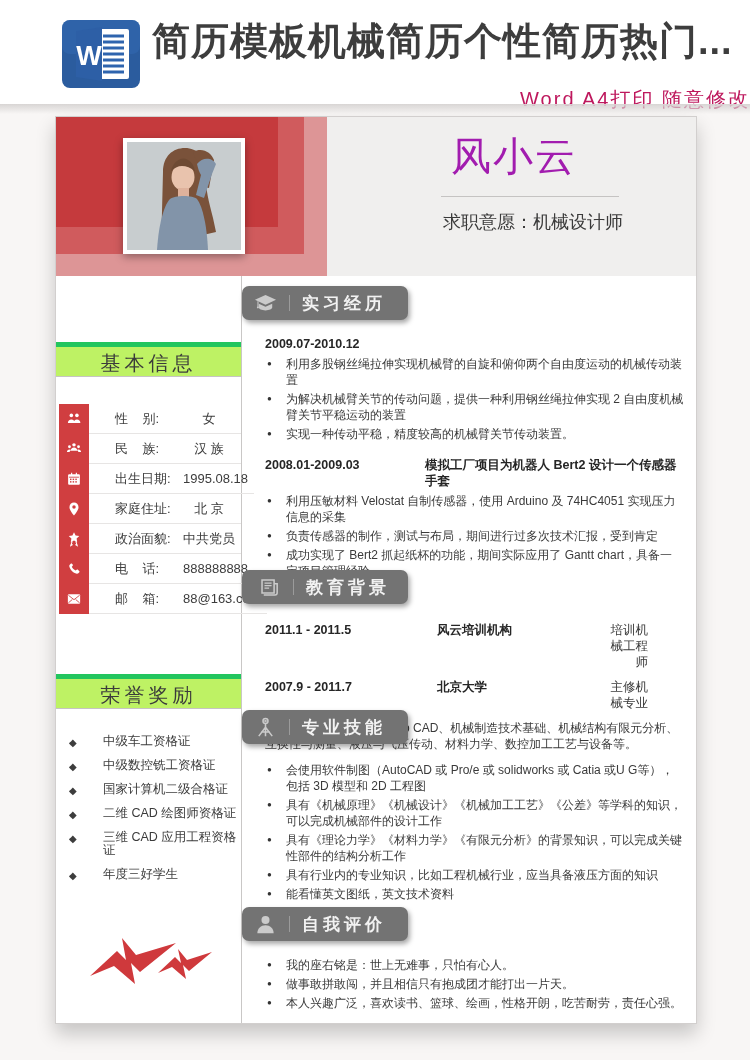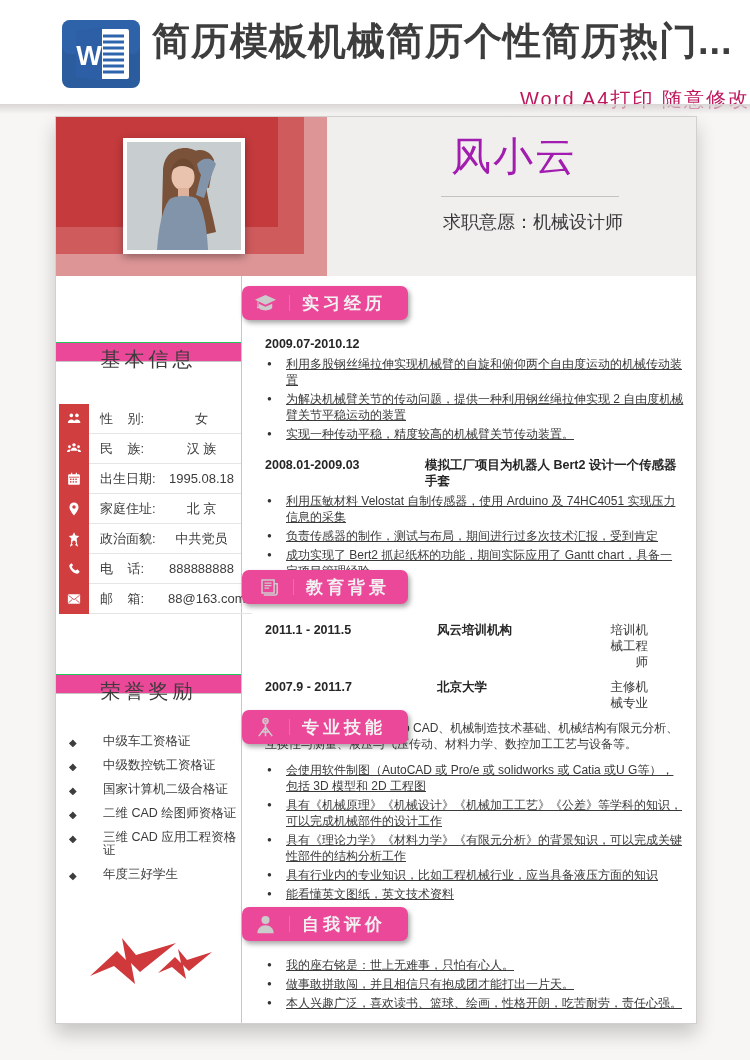--- a/index.html
+++ b/index.html
@@ -28,54 +28,54 @@
   .band-dark{position:absolute;left:0;top:0;width:222px;height:110px;background:#c53a3d;}
   .gray-panel{position:absolute;left:271px;top:0;right:0;height:159px;background:#f0efee;}
   .photo{position:absolute;left:67px;top:21px;width:114px;height:108px;border:4px solid #fff;
        box-shadow:0 3px 8px rgba(0,0,0,.35);overflow:hidden;}
   .name{position:absolute;left:124px;top:12px;font-size:40px;color:#a21caf;letter-spacing:2px;}
   .name-rule{position:absolute;left:114px;top:79px;width:178px;height:1px;background:#c5c3c2;}
   .objective{position:absolute;left:116px;top:93px;font-size:18px;color:#3a3a3a;}
 
   
   .sidebar{position:absolute;left:0;top:159px;width:185px;height:747px;border-right:1px solid #c9c7c6;}
-  .side-title{position:absolute;left:0;width:100%;box-sizing:border-box;height:20px;line-height:33px;
+  .side-title{position:absolute;left:0;width:100%;box-sizing:border-box;height:35px;line-height:33px;
        text-align:center;font-size:20px;letter-spacing:4px;color:#3b3b3b;
-       border-top:1px solid #22c55e;border-bottom:1px solid #c6c4c3;background:#ec4899;}
+       border-top:5px solid #22c55e;border-bottom:1px solid #c6c4c3;background:#bef264;}
   #basic-title{top:66px;} #honors-title{top:398px;}
   .info-rows{position:absolute;left:3px;right:0;top:128px;}
   .info-row{display:flex;height:30px;}
   .row-icon{width:30px;background:#d03e40;display:flex;align-items:center;justify-content:center;flex:none;}
   .row-icon svg{width:16px;height:16px;}
-  .row-body{flex:1;display:flex;align-items:center;border-bottom:1px solid #e7e5e4;padding-left:11px;}
+  .row-body{flex:1;display:flex;align-items:center;border-bottom:1px solid #e7e5e4;padding-left:26px;}
   .info-label{font-size:13px;color:#3c3c3c;white-space:pre;width:68px;flex:none;}
   .info-value{flex:1;text-align:center;font-size:13px;color:#3c3c3c;padding-right:6px;}
   .honors{position:absolute;left:0;right:0;top:455px;margin:0;padding:4px 0 0;list-style:none;}
   .honors li{position:relative;padding-left:47px;margin-bottom:11px;font-size:12.5px;line-height:13px;color:#3b3b3b;}
   .honors li::before{content:"◆";position:absolute;left:13px;top:1px;font-size:10px;color:#3d3d3d;}
   .birds{position:absolute;left:34px;top:660px;width:122px;height:58px;}
 
   
   .content{position:absolute;left:186px;top:159px;right:0;bottom:0;}
-  .badge{position:absolute;left:0;width:166px;height:34px;background:#ec4899;border-radius:7px;
+  .badge{position:absolute;left:0;width:166px;height:34px;background:#737373;border-radius:7px;
        box-shadow:2px 3px 5px rgba(0,0,0,.35);display:flex;align-items:center;
        padding-left:12px;box-sizing:border-box;color:#f2f2f2;}
   .badge svg{width:23px;height:23px;flex:none;}
   .badge .sep{width:1px;height:16px;background:#9b9b9b;margin:0 12px;flex:none;}
   .badge .btxt{font-size:17px;font-weight:bold;letter-spacing:4px;white-space:nowrap;}
   #badge-exp{top:10px;} #badge-edu{top:294px;padding-left:16px;} #badge-skill{top:434px;} #badge-self{top:631px;}
 
   .sec-body{position:absolute;left:23px;right:12px;font-size:12px;line-height:16px;color:#3a3a3a;}
   #body-exp{top:60px;} #body-edu{top:346px;} #body-skill{top:486px;} #body-self{top:681px;}
 
   .entry + .entry{margin-top:15px;}
   .entry-head{display:flex;font-weight:bold;font-size:12.5px;color:#262626;}
   .entry-date{width:160px;flex:none;}
   .entry-role{flex:1;}
-  ul.dots{list-style:none;margin:4px 0 0;padding:0;text-decoration:underline;}
+  ul.dots{list-style:none;margin:4px 0 0;padding:0;}
   ul.dots li{position:relative;padding-left:21px;margin-bottom:3px;}
   ul.dots li::before{content:"●";position:absolute;left:2px;top:0;font-size:8px;line-height:16px;color:#333;}
   ul.dots.tight{margin-top:0;}
 
   .edu-row{display:flex;font-size:12.5px;margin-bottom:9px;color:#262626;}
   .edu-date{width:172px;font-weight:bold;flex:none;}
   .edu-school{width:170px;font-weight:bold;flex:none;}
   .edu-note{flex:1;text-align:right;padding-right:36px;font-weight:normal;color:#3a3a3a;}
   .courses{margin:3px 0 0;}
   .courses b{color:#262626;}

